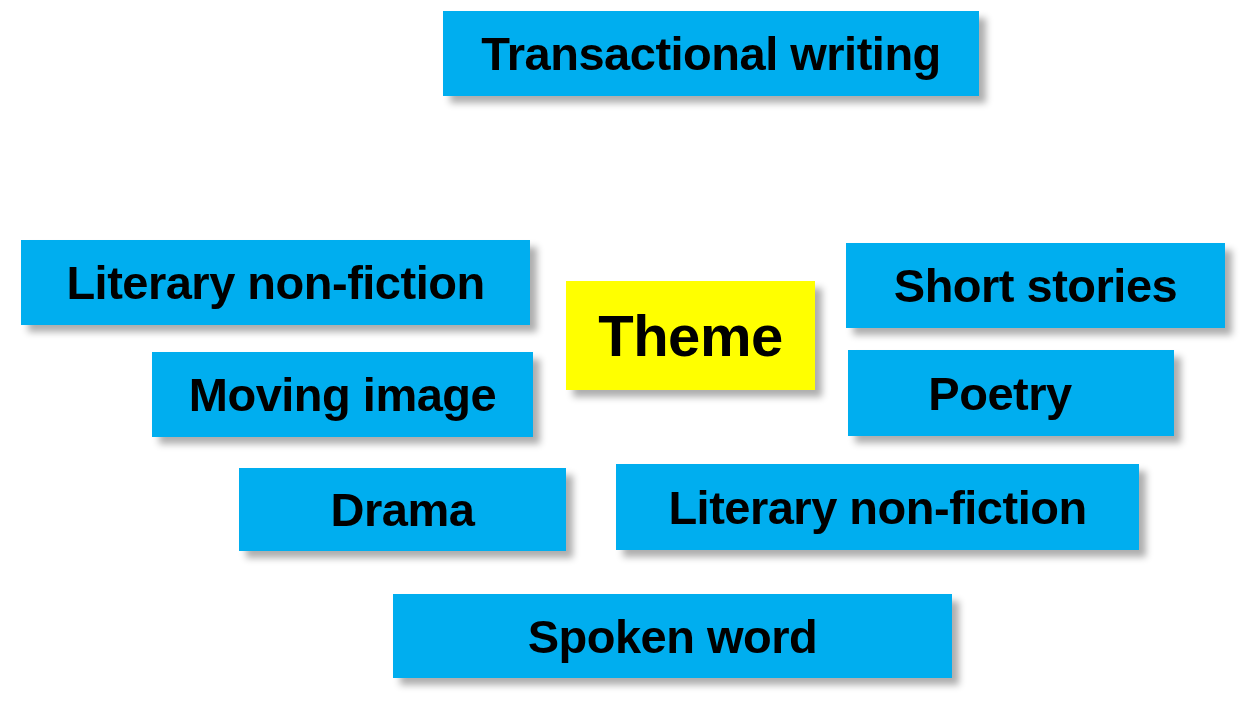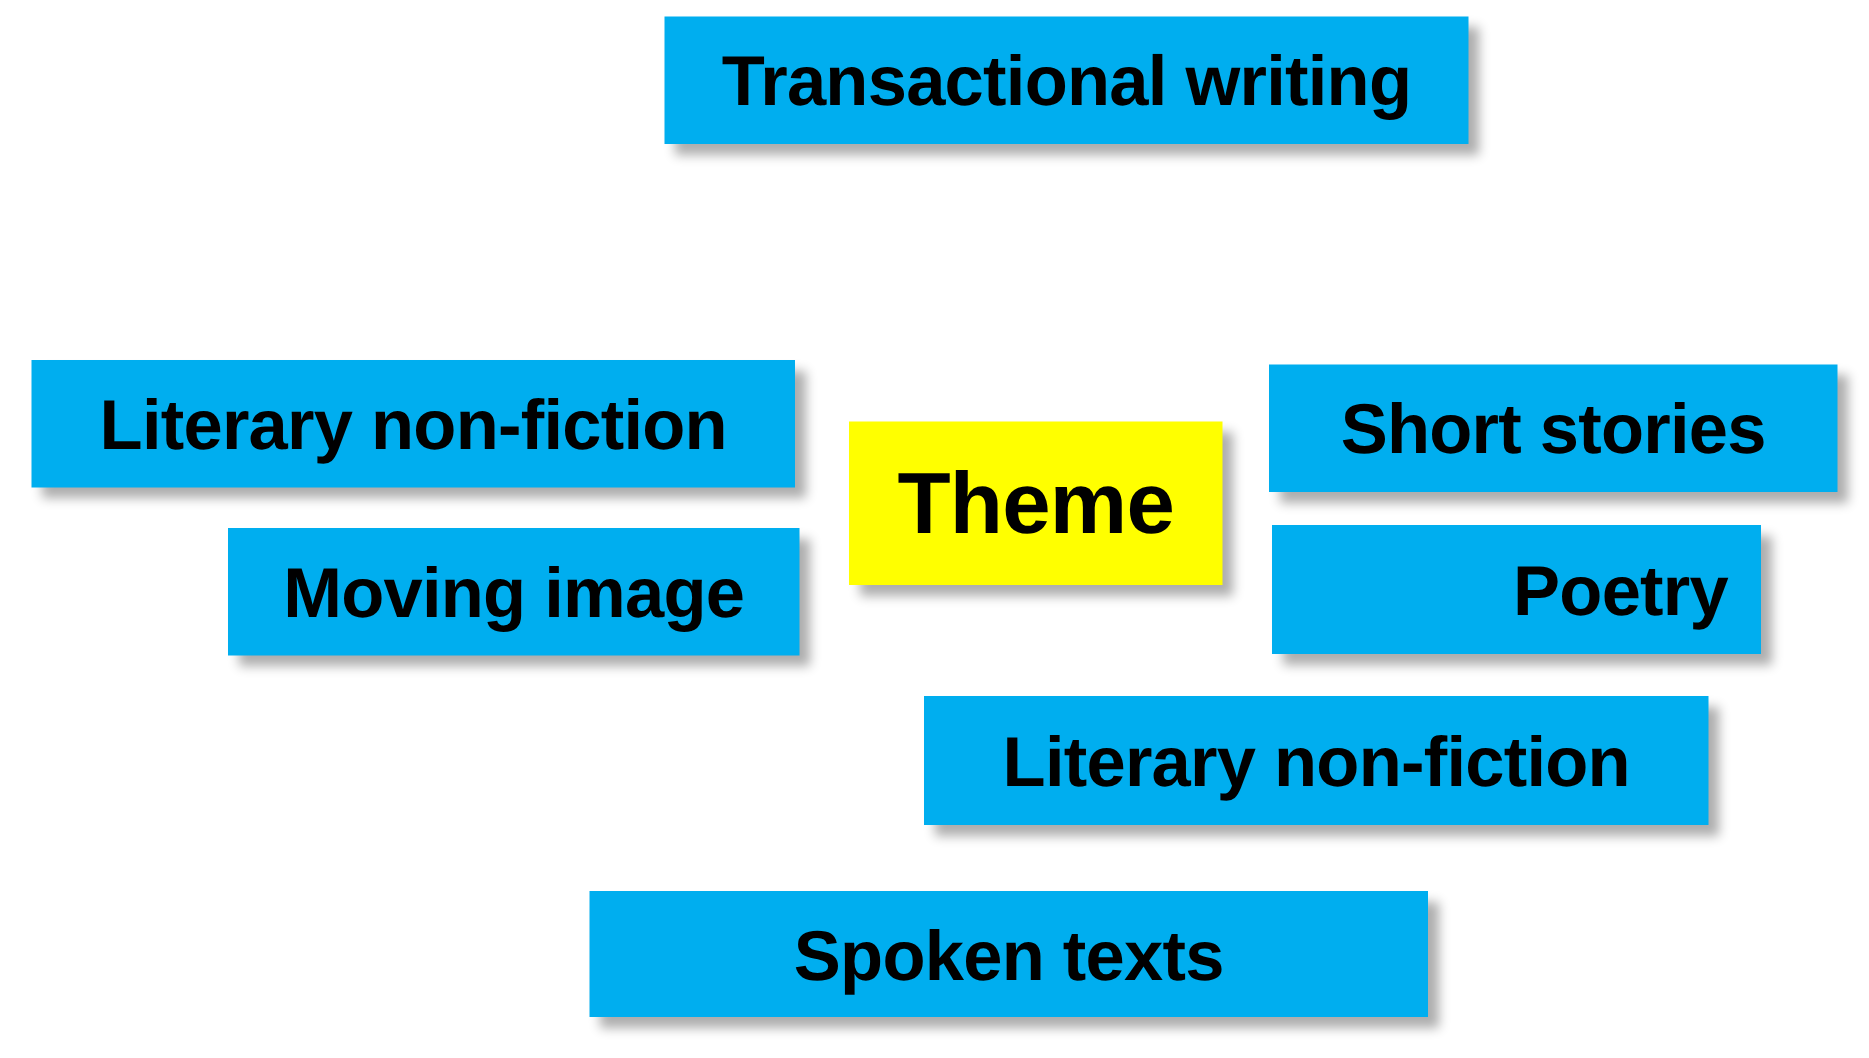--- a/index.html
+++ b/index.html
@@ -31,21 +31,21 @@
     background: #00AEEF;
   }
   .node.center {
     background: #FFFF00;
   }
   .node .label {
     display: block;
     width: 100%;
   }
   .align-center .label { text-align: center; }
-  .align-right  .label { text-align: right; padding-right: 22px; }
+  .align-right  .label { text-align: center; padding-right: 22px; }
 </style>
 </head>
 <body>
 
 <div id="canvas">
 
 <div class="node satellite align-center" style="left: 411px; top: 11px; width: 536px; height: 85px; font-size: 47px; background: rgb(0, 174, 239); color: rgb(0, 0, 0); margin-left: 32px;">
       <span class="label">Transactional writing</span>
     </div>
     <div class="node satellite align-center" style="left: 21px; top: 240px; width: 509px; height: 85px; font-size: 47px; background: rgb(0, 174, 239); color: rgb(0, 0, 0);">
@@ -53,22 +53,25 @@
     </div>
     <div class="node satellite align-center" style="left: 152px; top: 352px; width: 381px; height: 85px; font-size: 47px; background: rgb(0, 174, 239); color: rgb(0, 0, 0);">
       <span class="label">Moving image</span>
     </div>
     <div class="node satellite align-center" style="left: 846px; top: 243px; width: 379px; height: 85px; font-size: 47px; background: rgb(0, 174, 239); color: rgb(0, 0, 0);">
       <span class="label">Short stories</span>
     </div>
     <div class="node satellite align-right" style="left: 848px; top: 350px; width: 326px; height: 86px; font-size: 47px; background: rgb(0, 174, 239); color: rgb(0, 0, 0);">
       <span class="label">Poetry</span>
     </div>
+    <div class="node satellite align-center" style="left: 239px; top: 468px; width: 327px; height: 83px; font-size: 47px; background: rgb(0, 174, 239); color: rgb(0, 0, 0);">
+      <span class="label">Drama</span>
+    </div>
     <div class="node satellite align-center" style="left: 616px; top: 464px; width: 523px; height: 86px; font-size: 47px; background: rgb(0, 174, 239); color: rgb(0, 0, 0);">
       <span class="label">Literary non-fiction</span>
     </div>
     <div class="node satellite align-center" style="left: 393px; top: 594px; width: 559px; height: 84px; font-size: 47px; background: rgb(0, 174, 239); color: rgb(0, 0, 0);">
-      <span class="label">Spoken texts</span>
+      <span class="label">Spoken word</span>
     </div>
     <div class="node center align-center" style="left: 566px; top: 281px; width: 249px; height: 109px; font-size: 58px; background: rgb(255, 255, 0); color: rgb(0, 0, 0);">
       <span class="label">Theme</span>
     </div>
   </div>
 
 </body></html>

